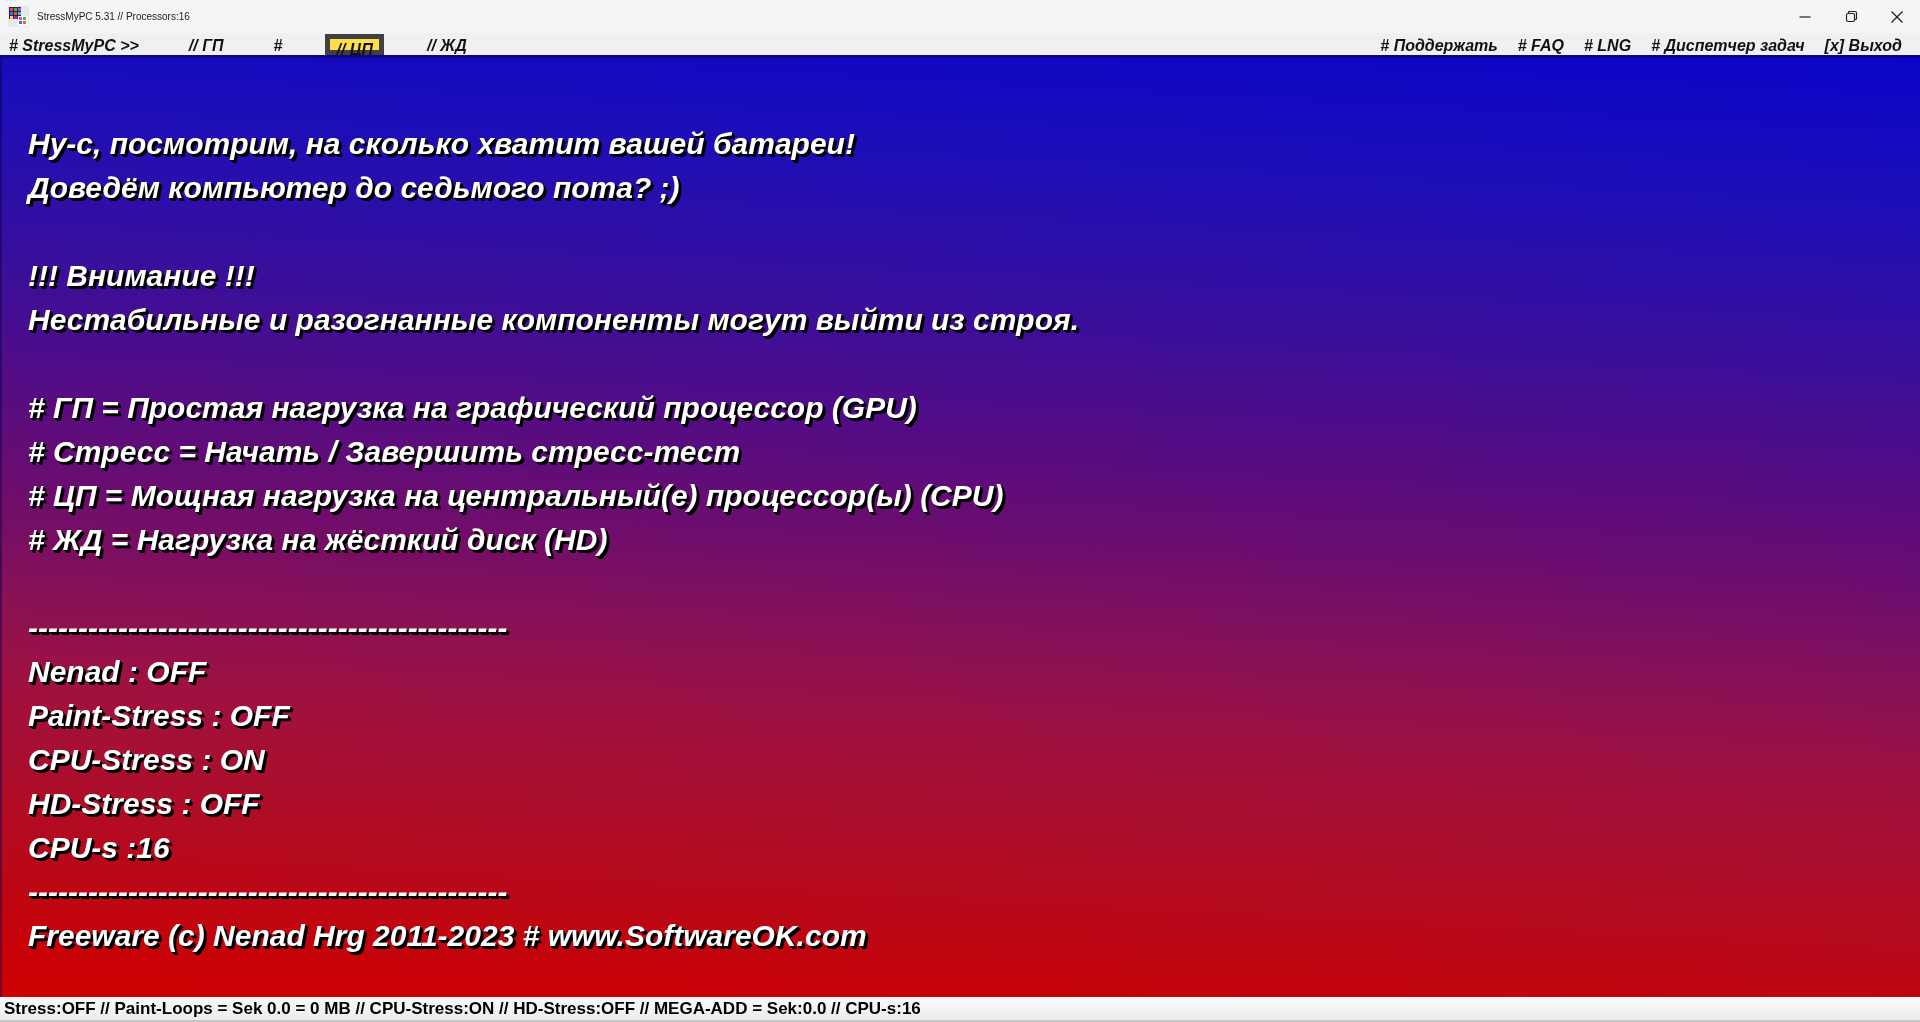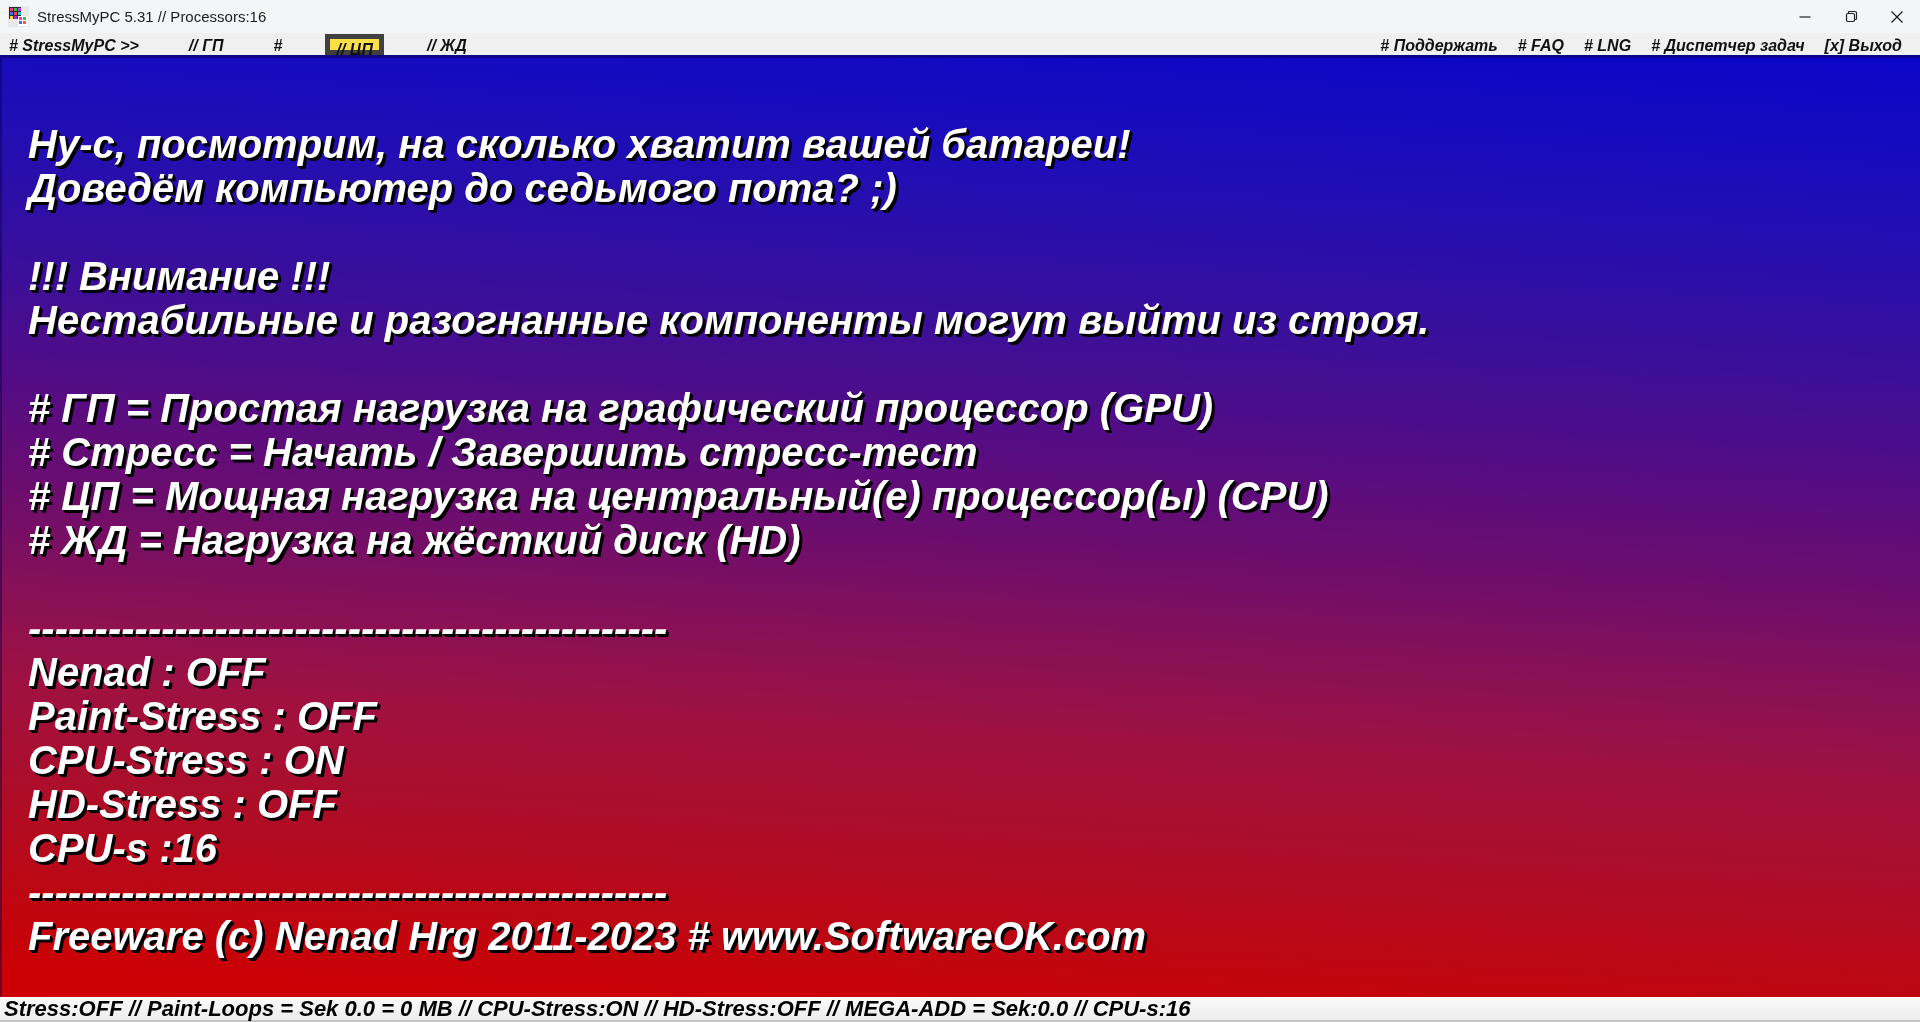--- a/index.html
+++ b/index.html
@@ -18,21 +18,21 @@
 
   
   .titlebar {
     height: 33px; flex: 0 0 33px;
     background: #f3f5f7;
     display: flex; align-items: center;
     padding-left: 8px;
   }
   .app-icon { width: 21px; height: 21px; margin-right: 8px; flex: 0 0 auto; }
   .title-text {
-    font-size: 15px; color: #1c1c1c;
+    font-size: 10px; color: #1c1c1c;
     white-space: nowrap;
   }
   .win-controls { margin-left: auto; display: flex; height: 100%; }
   .win-btn {
     width: 46px; height: 100%;
     display: flex; align-items: center; justify-content: center;
     background: transparent; border: none;
   }
   .win-btn svg { display: block; }
 
@@ -65,39 +65,39 @@
     background: linear-gradient(183deg,
       #0a05c9 0%, #1e0eb6 15%, #3a0f9a 30%, #560c82 42%,
       #6e0d6c 52%, #8a1154 62%, #a01140 70%, #ac0e2b 79%,
       #bc0714 89%, #cb0105 97%, #ce0103 100%);
     box-shadow: inset 2px 3px 0 rgba(8, 0, 70, 0.45);
     padding: 67px 0 0 28px;
     overflow: hidden;
   }
   .stress-line {
     font-weight: bold; font-style: italic;
-    font-size: 40px; line-height: 44px;
+    font-size: 30px; line-height: 44px;
     color: #ffffff;
     text-shadow: 1px 1px 0 #000, 2px 2px 0 #000, 3px 3px 0 #000;
     white-space: pre;
     min-height: 44px;
   }
 
   
   .statusbar {
     height: 25px; flex: 0 0 25px;
     background: linear-gradient(#fafafa, #ececec);
     border-top: 1px solid #ffffff;
     border-bottom: 2px solid #c6c6c6;
     display: flex; align-items: center;
     padding-left: 4px;
   }
   .status-text {
-    font-weight: bold; font-style: italic;
-    font-size: 22px; color: #000;
+    font-weight: bold; 
+    font-size: 17px; color: #000;
     white-space: nowrap;
   }
 </style>
 </head>
 <body>
 
 <div class="window">
 
   <div class="titlebar">
     <svg class="app-icon" viewBox="0 0 21 21">

